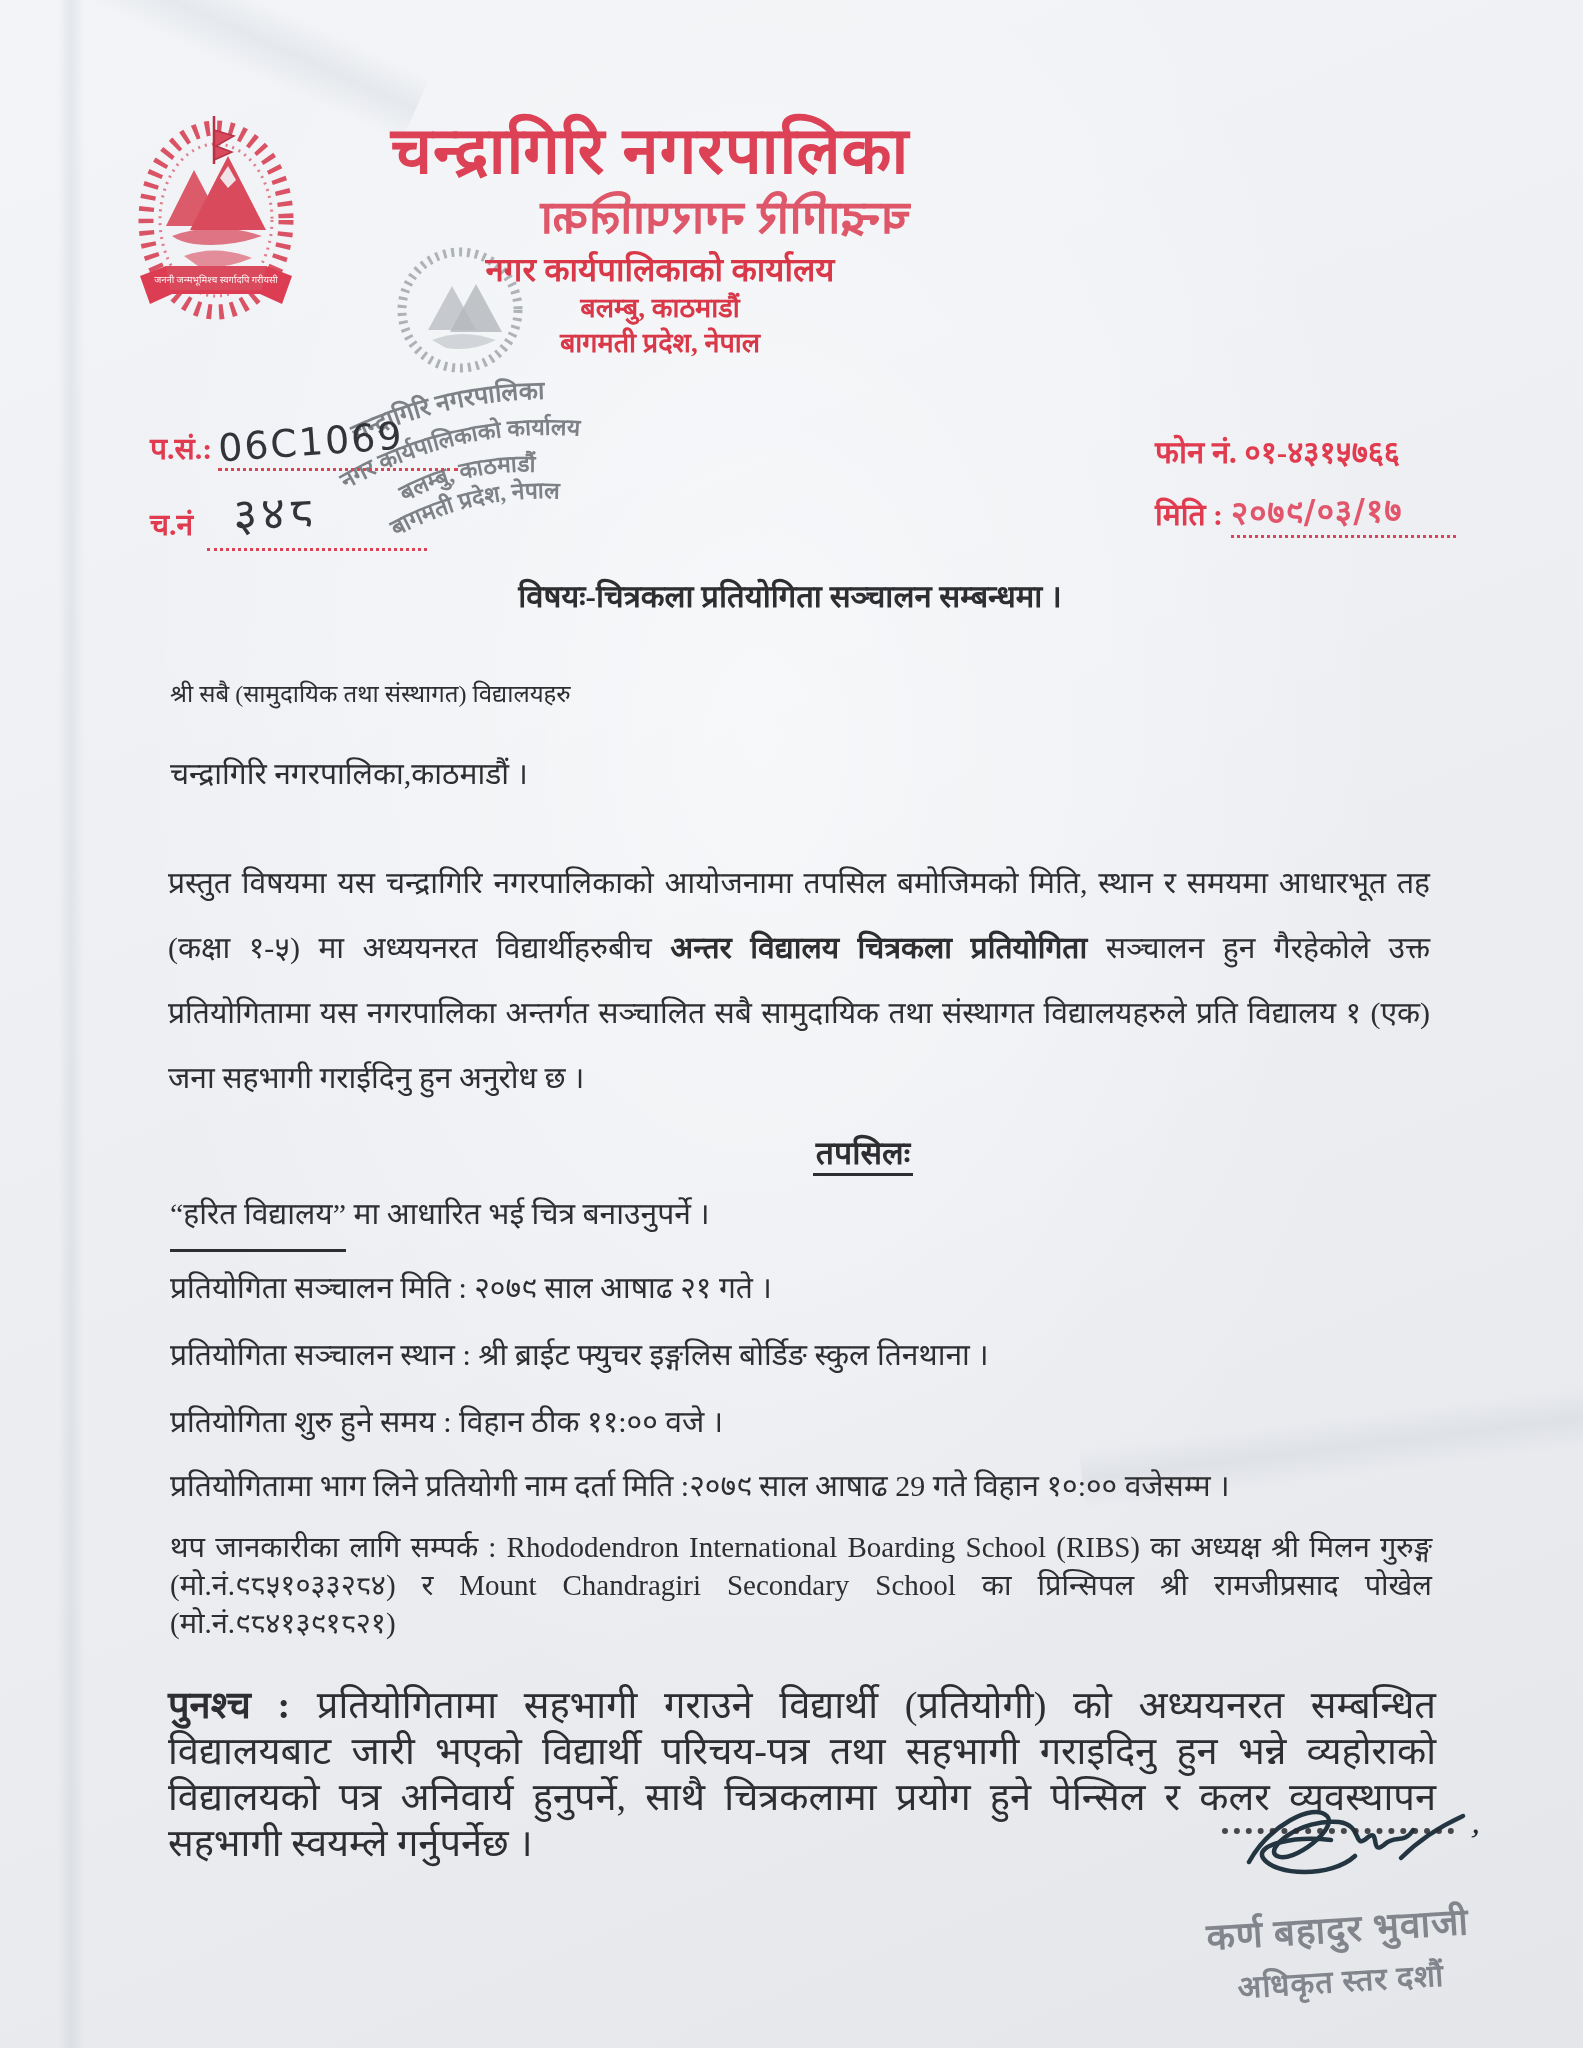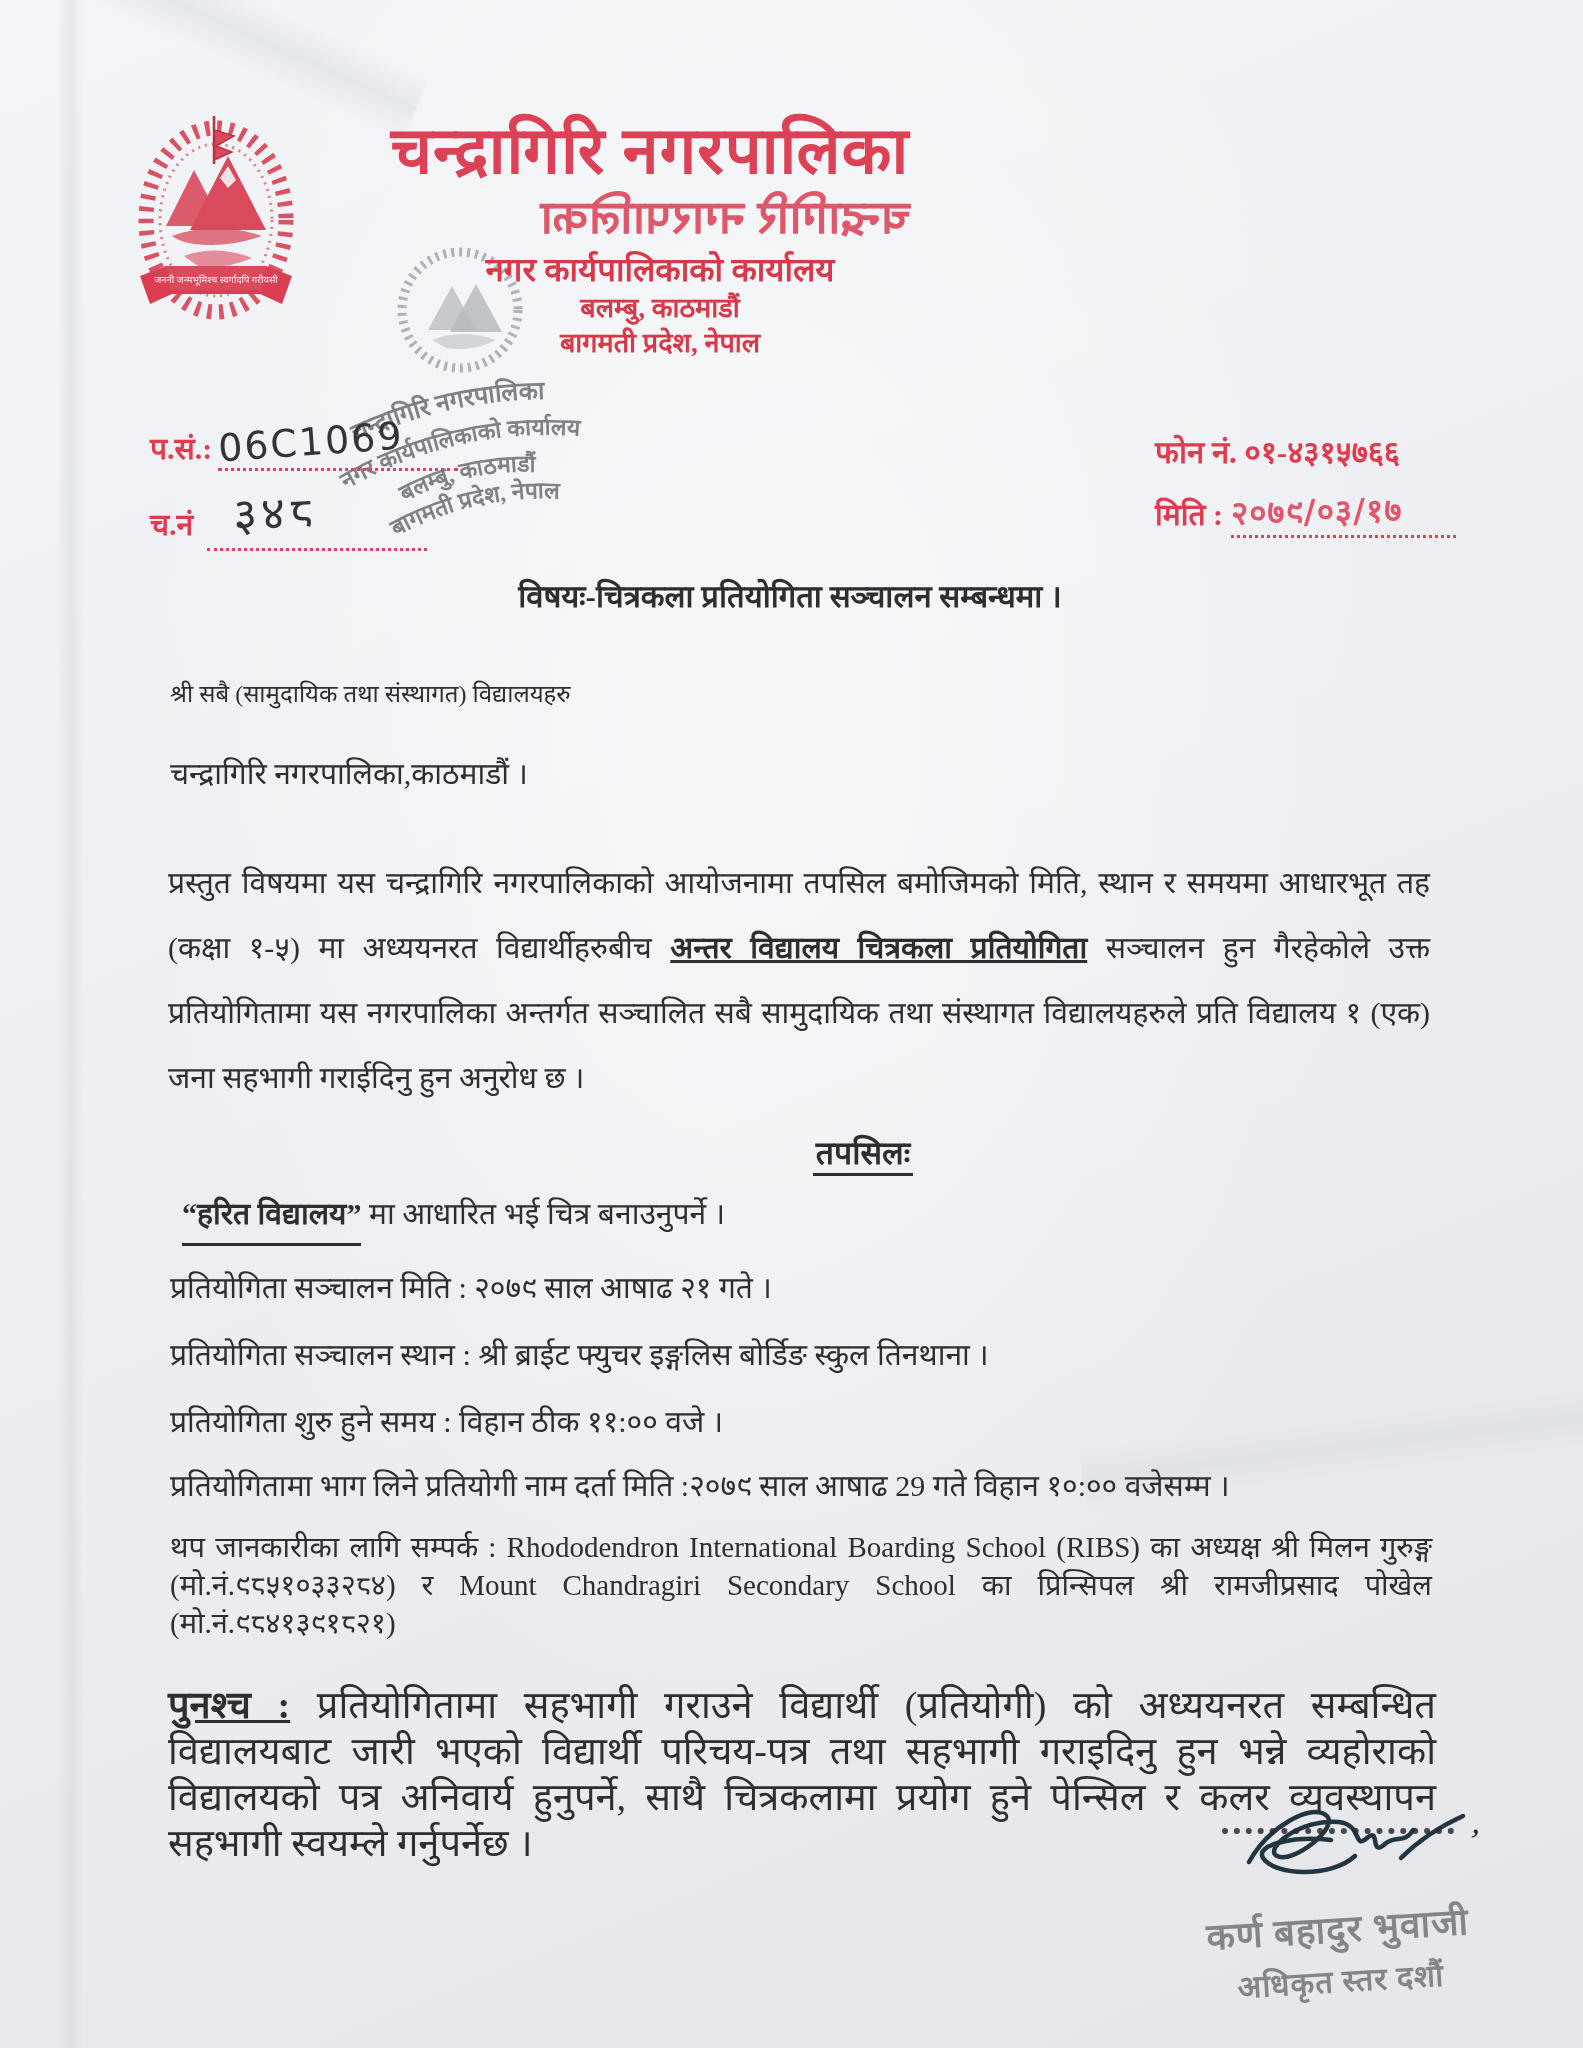--- a/index.html
+++ b/index.html
@@ -64,22 +64,22 @@
   .tapasil-head span{font-size:32px;font-weight:700;border-bottom:3px solid #2e2e31;
     padding:0 3px 2px 3px;position:relative;left:62px;}
   .item{left:170px;font-size:30px;white-space:nowrap;}
   .i1{top:1192px;}
   .i2{top:1266px;}
   .i3{top:1333px;}
   .i4{top:1400px;}
   .i5{top:1464px;}
   .item-block{left:170px;top:1528px;width:1262px;font-size:29px;line-height:38px;text-align:justify;white-space:normal;}
   .ps-block{left:168px;top:1682px;width:1268px;font-size:38px;line-height:46px;text-align:justify;}
-  .b{font-weight:700;text-decoration:underline;}
-  .bu{font-weight:700;border-bottom:3px solid #2e2e31;padding-bottom:13px;margin-left:12px;}
+  .b{font-weight:700;}
+  .bu{font-weight:400;border-bottom:3px solid #2e2e31;padding-bottom:19px;}
 
   
   .sig-svg{left:1235px;top:1800px;}
   .sig-dots{left:1222px;top:1828px;width:232px;border-bottom:6px dotted #2b2b30;opacity:.85;}
   .pen-mark{left:1468px;top:1822px;font-size:34px;color:#232a30;transform:rotate(12deg);}
   .sig-stamp{left:1146px;top:1902px;width:386px;text-align:center;color:#75797f;
     transform:rotate(-3.5deg);opacity:.88;font-family:"Liberation Serif","DejaVu Serif",serif;}
   .sig-name{font-size:37px;font-weight:700;letter-spacing:1px;}
   .sig-title{font-size:31px;font-weight:700;margin-top:6px;letter-spacing:1px;}
 </style>

